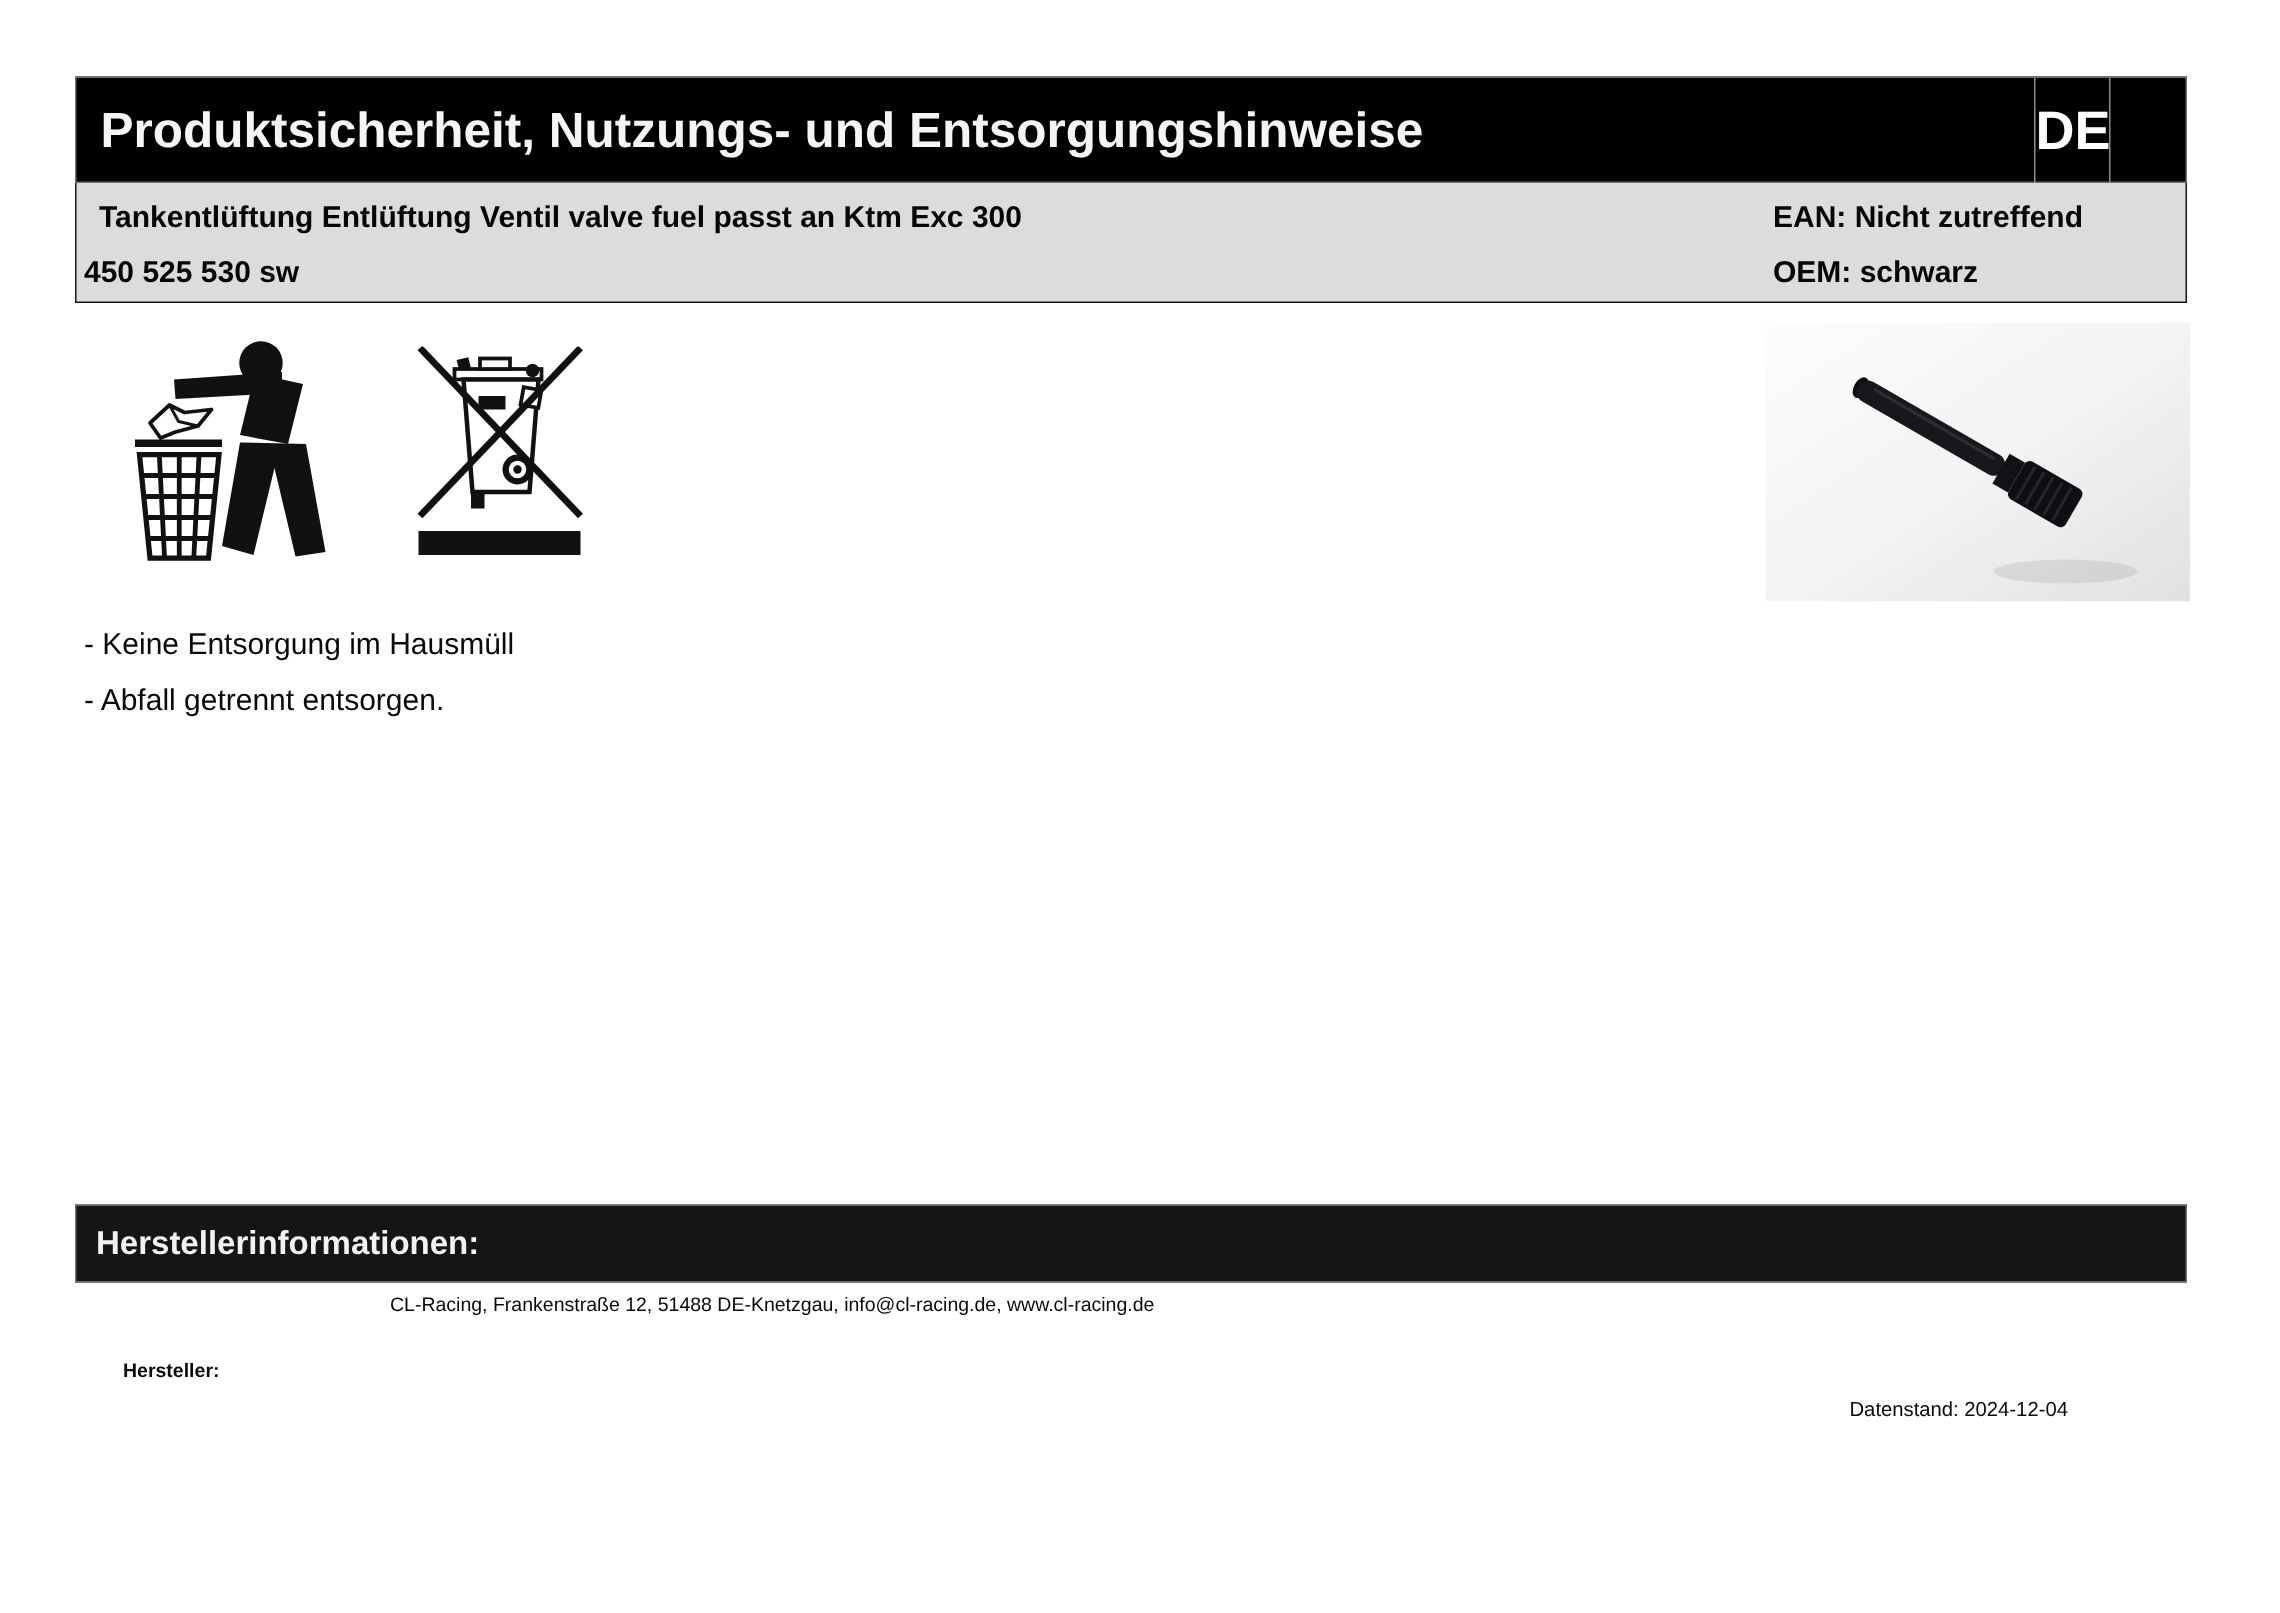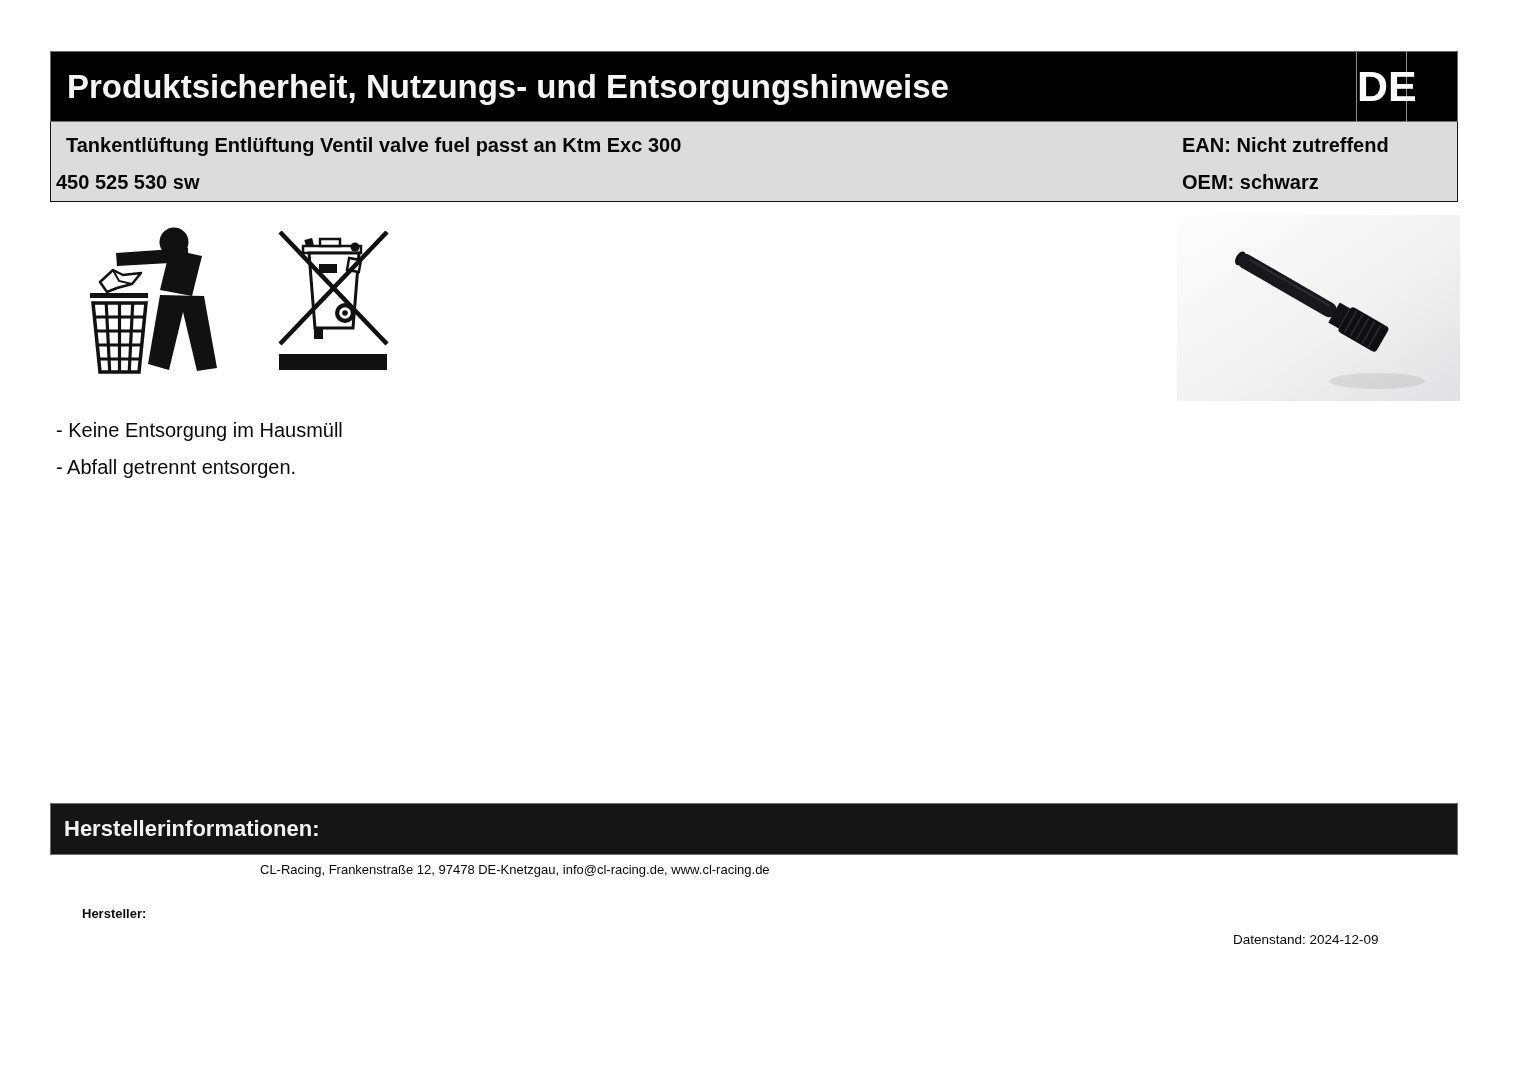--- a/index.html
+++ b/index.html
@@ -33,21 +33,21 @@
     white-space: nowrap;
   }
   .de-cell {
     position: absolute;
     left: 1305px; top: 0;
     width: 51px; height: 82px;
     border-left: 1px solid #8d8d8d;
     border-right: 1px solid #8d8d8d;
     color: #ffffff;
     font-weight: bold;
-    font-size: 43px;
+    font-size: 36px;
     line-height: 69px;
     text-align: center;
   }
 
   
   .subtitle-bar {
     position: absolute;
     left: 50px; top: 122px;
     width: 1408px; height: 80px;
     background: #dcdcdc;
@@ -227,17 +227,17 @@
 
   <div class="notes">
     <div>- Keine Entsorgung im Hausmüll</div>
     <div>- Abfall getrennt entsorgen.</div>
   </div>
 
   <div class="mfr-bar">
     <div class="mfr-bar-title">Herstellerinformationen:</div>
   </div>
   <div class="mfr-label">Hersteller:</div>
-  <div class="mfr-value">CL-Racing, Frankenstraße 12, 97478 DE-Knetzgau, info@cl-racing.de, www.cl-racing.de</div>
-
-  <div class="datenstand">Datenstand: 2024-12-09</div>
+  <div class="mfr-value">CL-Racing, Frankenstraße 12, 51488 DE-Knetzgau, info@cl-racing.de, www.cl-racing.de</div>
+
+  <div class="datenstand">Datenstand: 2024-12-04</div>
 
 </div>
 
 </body></html>

